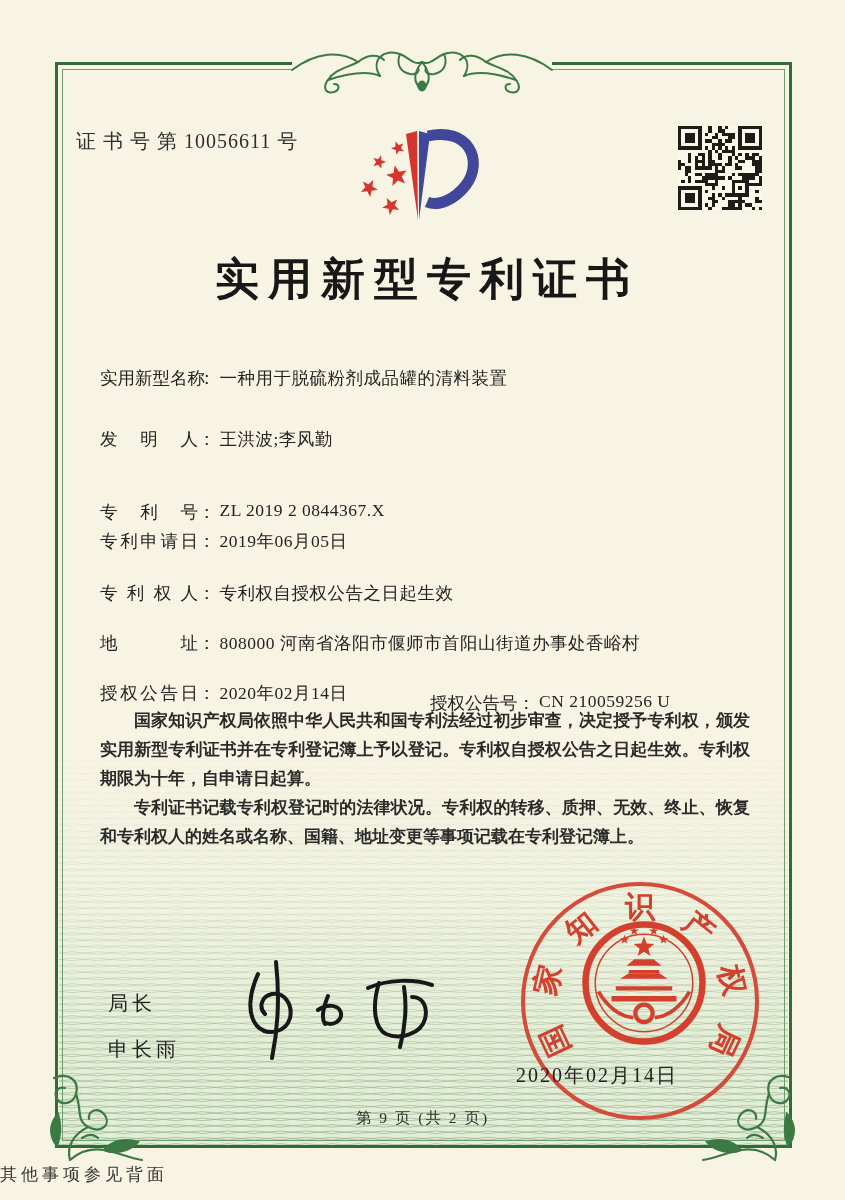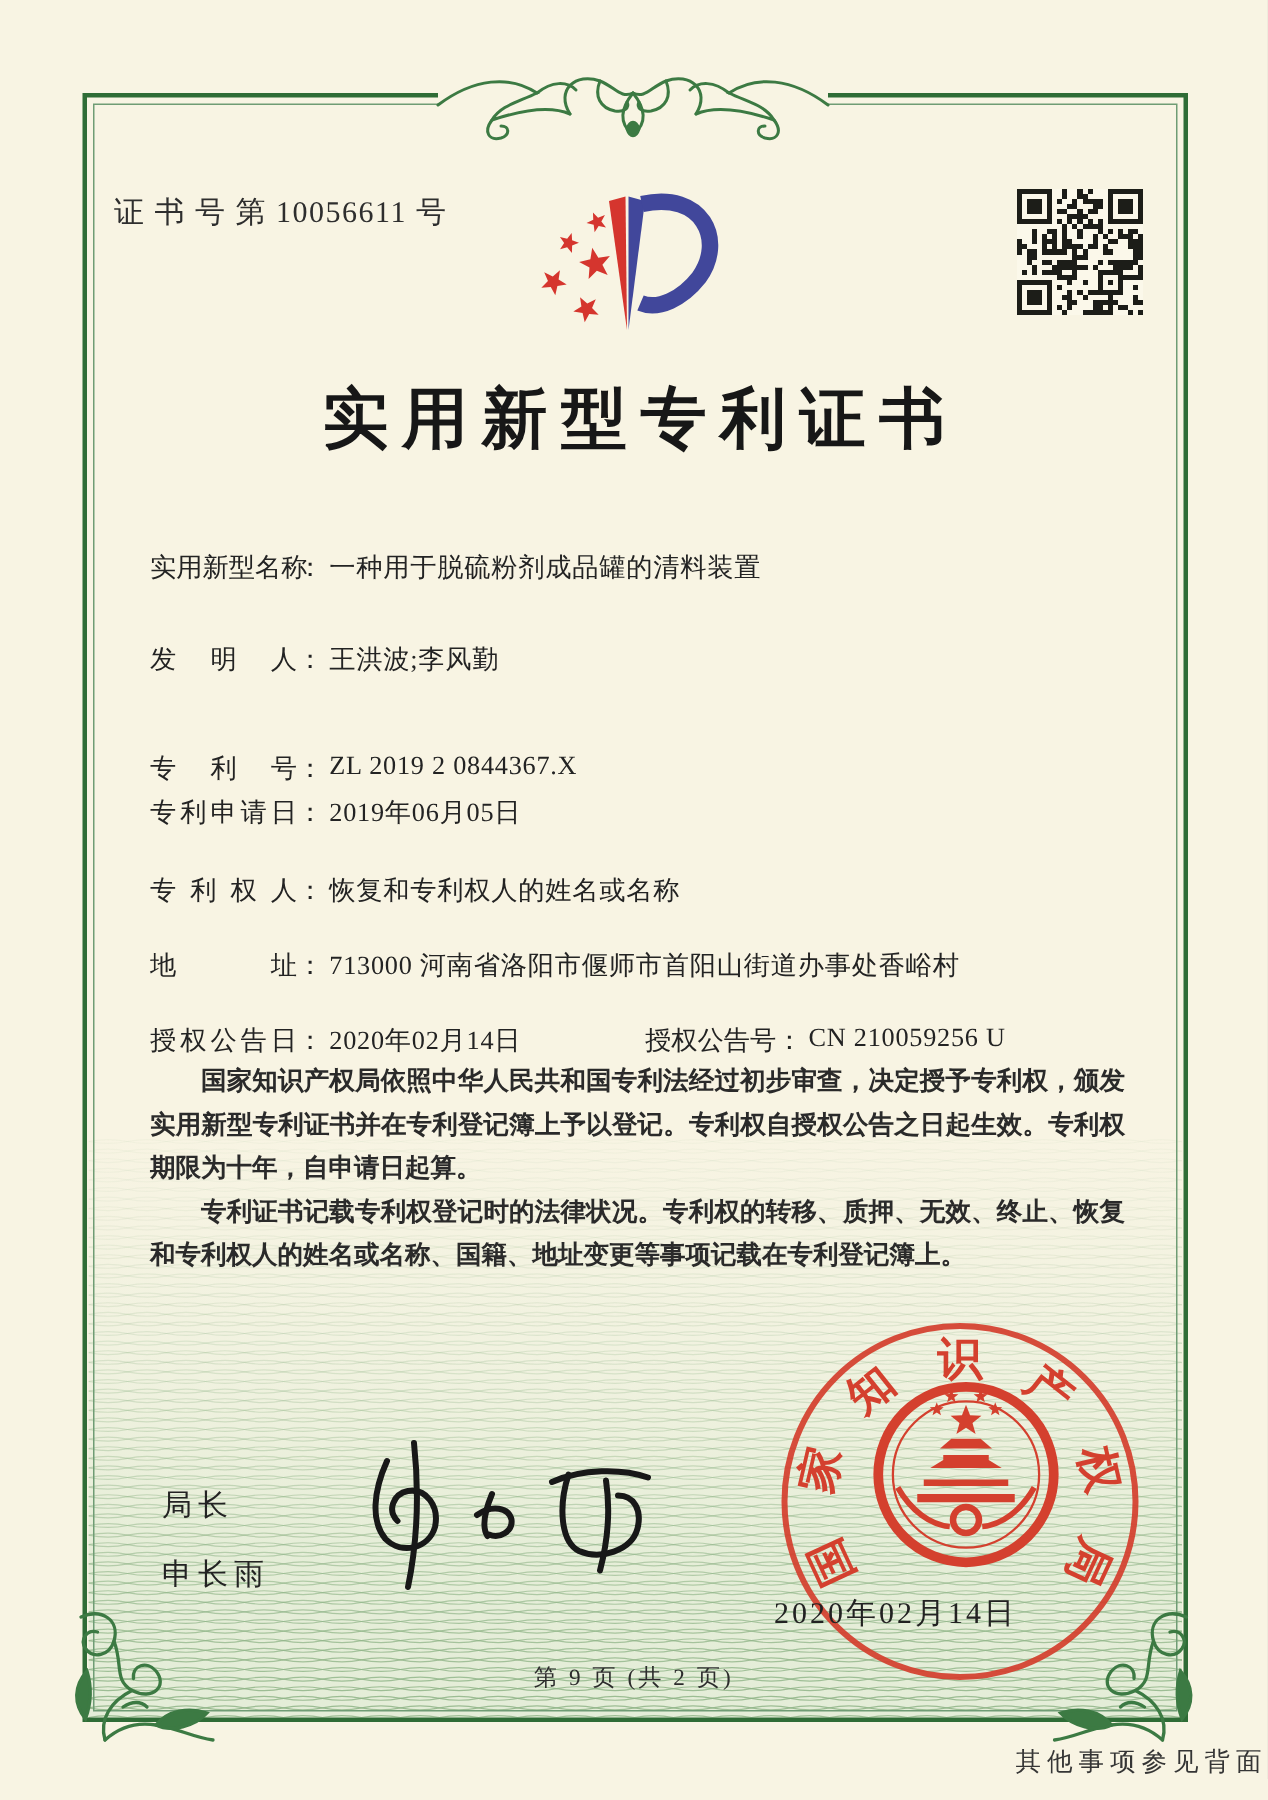--- a/index.html
+++ b/index.html
@@ -32,21 +32,21 @@
   .qr { position:absolute; left:678px; top:126px; width:84px; height:84px; background:#fbf8ea; }
   .title {
     position:absolute; left:0; top:250px; width:100%; text-align:center;
     font-size:44px; font-weight:bold; letter-spacing:9px; color:#171717; text-indent:9px;
   }
   
   .row { position:absolute; left:100px; height:26px; font-size:17.5px; white-space:nowrap; }
   .lbl { display:inline-block; width:98px; text-align:justify; text-align-last:justify; vertical-align:top; }
   .colon { display:inline-block; vertical-align:top; }
   .val { display:inline-block; margin-left:4px; vertical-align:top; letter-spacing:0.5px; }
-  .grant2 { position:absolute; left:330px; top:0; }
+  .grant2 { position:absolute; left:330px; top:10px; }
   
   .paras { position:absolute; left:100px; top:706px; width:650px;
     font-size:17px; line-height:29px; text-align:justify; color:#2a2a2a; }
   .paras p { text-indent:2em;font-weight:bold; }
   
   .officer-title { position:absolute; left:108px; top:990px; font-size:20px; letter-spacing:4px; }
   .officer-name  { position:absolute; left:108px; top:1036px; font-size:20px; letter-spacing:4px; }
   .signature { position:absolute; left:228px; top:952px; width:230px; height:115px; }
   
   .seal {
@@ -55,21 +55,21 @@
   }
   .seal-char {
     position:absolute; font-size:30px; font-weight:bold; color:#d4402e;
     transform-origin:center; line-height:1;
   }
   .emblem { position:absolute; left:54px; top:32px; width:130px; height:130px; }
   .seal-date { position:absolute; left:516px; top:1062px; font-size:20px; letter-spacing:2px; color:#222; }
   
   .page-note { position:absolute; left:0; top:1108px; width:100%; text-align:center;
     font-size:15.5px; letter-spacing:2px; color:#2c2c2c; }
-  .back-note { position:absolute; left:0; top:1163px; width:100%; text-align:right;
+  .back-note { position:absolute; left:0; top:1163px; width:100%; text-align:left;
     font-size:17px; letter-spacing:4px; color:#353535; }
 </style>
 </head>
 <body>
 
 <div class="page">
 
   <div class="waves" id="waves">
       <svg width="729" height="388">
         <path d="M0 4.0 q 13 2.6 26 0 q 13 -2.6 26 0 q 13 2.6 26 0 q 13 -2.6 26 0 q 13 2.6 26 0 q 13 -2.6 26 0 q 13 2.6 26 0 q 13 -2.6 26 0 q 13 2.6 26 0 q 13 -2.6 26 0 q 13 2.6 26 0 q 13 -2.6 26 0 q 13 2.6 26 0 q 13 -2.6 26 0 q 13 2.6 26 0 q 13 -2.6 26 0 q 13 2.6 26 0 q 13 -2.6 26 0 q 13 2.6 26 0 q 13 -2.6 26 0 q 13 2.6 26 0 q 13 -2.6 26 0 q 13 2.6 26 0 q 13 -2.6 26 0 q 13 2.6 26 0 q 13 -2.6 26 0 q 13 2.6 26 0 q 13 -2.6 26 0 q 13 2.6 26 0 q 13 -2.6 26 0" stroke="#8fb487" stroke-width="0.8" fill="none" opacity="0.06"></path>
@@ -569,24 +569,24 @@
   <div class="row" style="top:427px">
     <span class="lbl">发明人</span><span class="colon">：</span><span class="val">王洪波;李风勤</span>
   </div>
   <div class="row" style="top:500px">
     <span class="lbl">专利号</span><span class="colon">：</span><span class="val">ZL 2019 2 0844367.X</span>
   </div>
   <div class="row" style="top:529px">
     <span class="lbl">专利申请日</span><span class="colon">：</span><span class="val">2019年06月05日</span>
   </div>
   <div class="row" style="top:581px">
-    <span class="lbl">专利权人</span><span class="colon">：</span><span class="val">恢复和专利权人的姓名或名称</span>
+    <span class="lbl">专利权人</span><span class="colon">：</span><span class="val">专利权自授权公告之日起生效</span>
   </div>
   <div class="row" style="top:631px">
-    <span class="lbl">地址</span><span class="colon">：</span><span class="val">713000 河南省洛阳市偃师市首阳山街道办事处香峪村</span>
+    <span class="lbl">地址</span><span class="colon">：</span><span class="val">808000 河南省洛阳市偃师市首阳山街道办事处香峪村</span>
   </div>
   <div class="row" style="top:681px">
     <span class="lbl">授权公告日</span><span class="colon">：</span><span class="val">2020年02月14日</span>
     <span class="grant2">
       <span>授权公告号</span><span>：</span><span class="val">CN 210059256 U</span>
     </span>
   </div>
 
   <div class="paras">
     <p>国家知识产权局依照中华人民共和国专利法经过初步审查，决定授予专利权，颁发实用新型专利证书并在专利登记簿上予以登记。专利权自授权公告之日起生效。专利权期限为十年，自申请日起算。</p>

